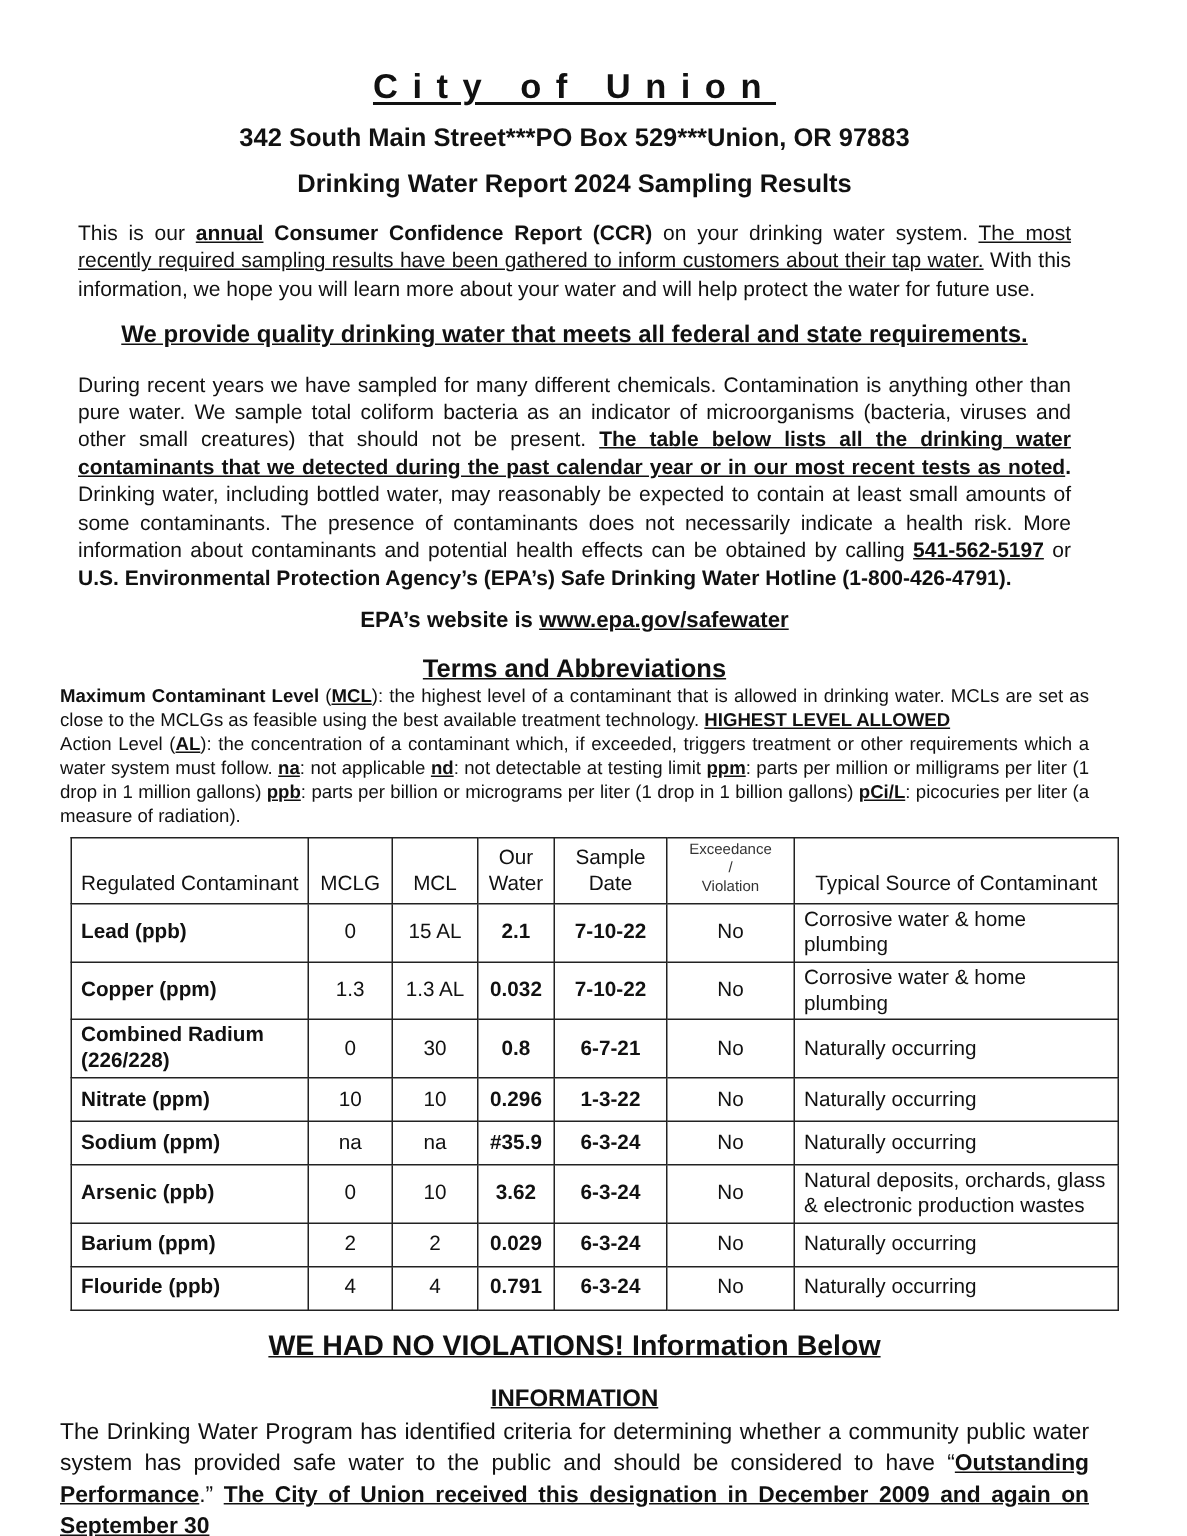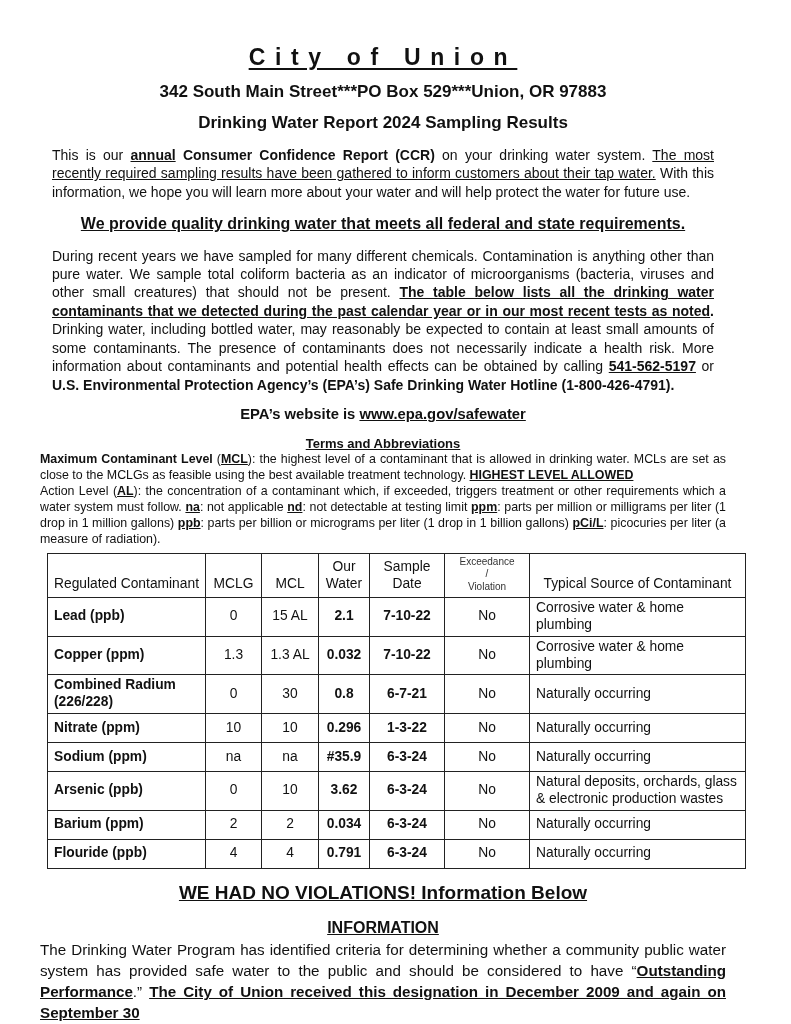--- a/index.html
+++ b/index.html
@@ -36,21 +36,21 @@
   .quality-line{
     font-size:16px;line-height:1.32;
     font-weight:bold;text-decoration:underline;
     text-align:center;margin:0;
   }
   .epa-line{
     font-size:14.8px;font-weight:bold;
     text-align:center;margin:0;
   }
   .terms-heading{
-    font-size:13px;font-weight:bold;text-decoration:underline;
+    font-size:17px;font-weight:bold;text-decoration:underline;
     text-align:center;margin:14px 0 1px 0;
   }
   .terms{
     font-size:12.4px;line-height:1.28;
     text-align:justify;margin:0;
   }
   table.contaminants{
     border-collapse:collapse;
     margin:5px 0 0 7px;
     width:698px;
@@ -182,21 +182,21 @@
           <td class="center">10</td>
           <td class="center b">3.62</td>
           <td class="center b">6-3-24</td>
           <td class="center">No</td>
           <td class="left">Natural deposits, orchards, glass &amp; electronic production wastes</td>
         </tr>
         <tr>
           <td class="left b">Barium (ppm)</td>
           <td class="center">2</td>
           <td class="center">2</td>
-          <td class="center b">0.034</td>
+          <td class="center b">0.029</td>
           <td class="center b">6-3-24</td>
           <td class="center">No</td>
           <td class="left">Naturally occurring</td>
         </tr>
         <tr>
           <td class="left b">Flouride (ppb)</td>
           <td class="center">4</td>
           <td class="center">4</td>
           <td class="center b">0.791</td>
           <td class="center b">6-3-24</td>

